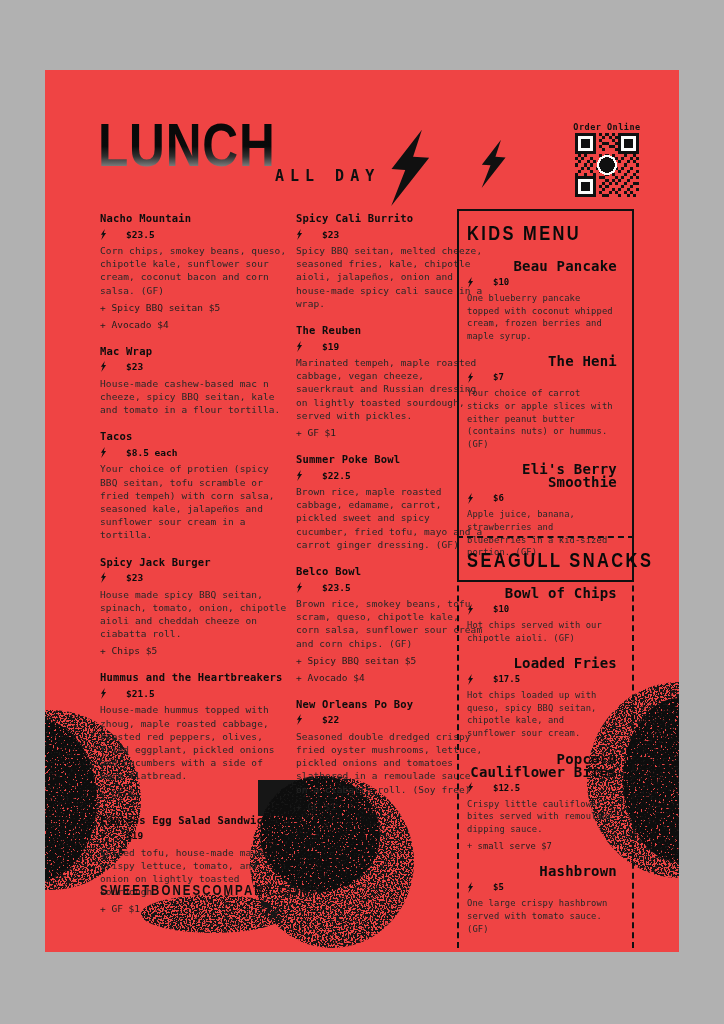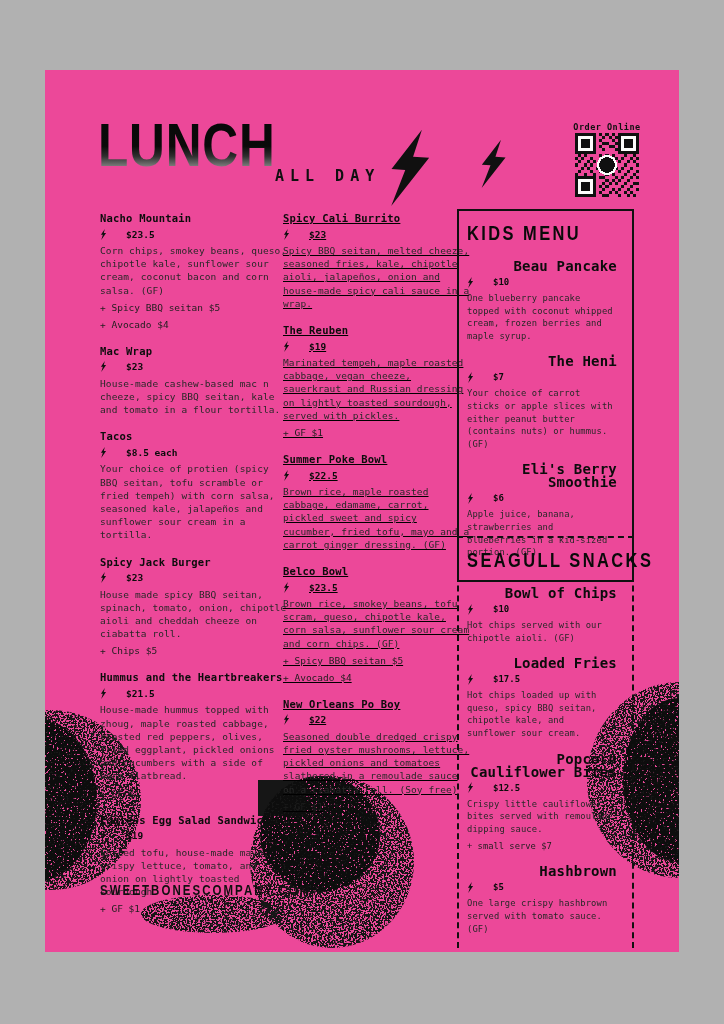--- a/index.html
+++ b/index.html
@@ -1,19 +1,19 @@
 <!DOCTYPE html>
 <html><head>
 <meta charset="utf-8">
 <style>
   * { margin:0; padding:0; box-sizing:border-box; }
   html,body { width:724px; height:1024px; }
   body { background:#b1b1b1; font-family:"DejaVu Sans Mono", monospace; overflow:hidden; position:relative; }
 
-  .page { position:absolute; left:45px; top:70px; width:634px; height:882px; background:#ec4899; overflow:hidden; }
+  .page { position:absolute; left:45px; top:70px; width:634px; height:882px; background:#ef4444; overflow:hidden; }
 
   
   .lunch-title {
     position:absolute; left:53px; top:44px; line-height:1; z-index:2;
     font-family:"Liberation Sans", sans-serif; font-size:62px; font-weight:900; letter-spacing:1px;
     transform:scaleX(0.8); transform-origin:0 0;
     background:linear-gradient(180deg,#080808 0%,#0a0a0a 52%,#2e2e2e 68%,#7a7a7a 84%,#bdbdbd 100%);
     -webkit-background-clip:text; background-clip:text; color:transparent;
   }
   .all-day { position:absolute; left:230px; top:97px; font-size:15px; font-weight:bold; letter-spacing:6px; color:#101010; z-index:2; }
@@ -21,21 +21,21 @@
   .bolt-mid { position:absolute; left:434px; top:66px; width:29px; height:56px; transform:rotate(4deg); z-index:2; }
   .bolt-big path, .bolt-mid path, .bolt path { fill:#101010; }
 
   .order-online { position:absolute; left:522px; top:52px; width:80px; text-align:center; z-index:2; }
   .order-online-label { font-size:8.5px; font-weight:bold; letter-spacing:0.5px; color:#101010; margin-bottom:1px; }
   .qr { width:64px; height:64px; shape-rendering:crispEdges; }
 
   
   .col { position:absolute; top:142px; width:187px; z-index:2; }
   .col-left { left:55px; }
-  .col-mid { left:238px;text-decoration:underline; }
+  .col-mid { left:251px; }
 
   .item { margin-bottom:14px; }
   .item-name { font-size:10.5px; font-weight:bold; color:#0c0c0c; line-height:13px; margin-bottom:3px; letter-spacing:0.2px; }
   .price-row { display:flex; align-items:center; gap:19px; height:12px; margin-bottom:4px; }
   .bolt { width:7px; height:11px; flex:0 0 auto; }
   .price { font-size:9.5px; font-weight:bold; color:#0c0c0c; }
   .item-desc { font-size:9.5px; line-height:13.2px; color:#282828; letter-spacing:0.1px; }
   .addon { font-size:9.5px; line-height:12px; color:#1e1e1e; margin-top:5px; }
 
   

